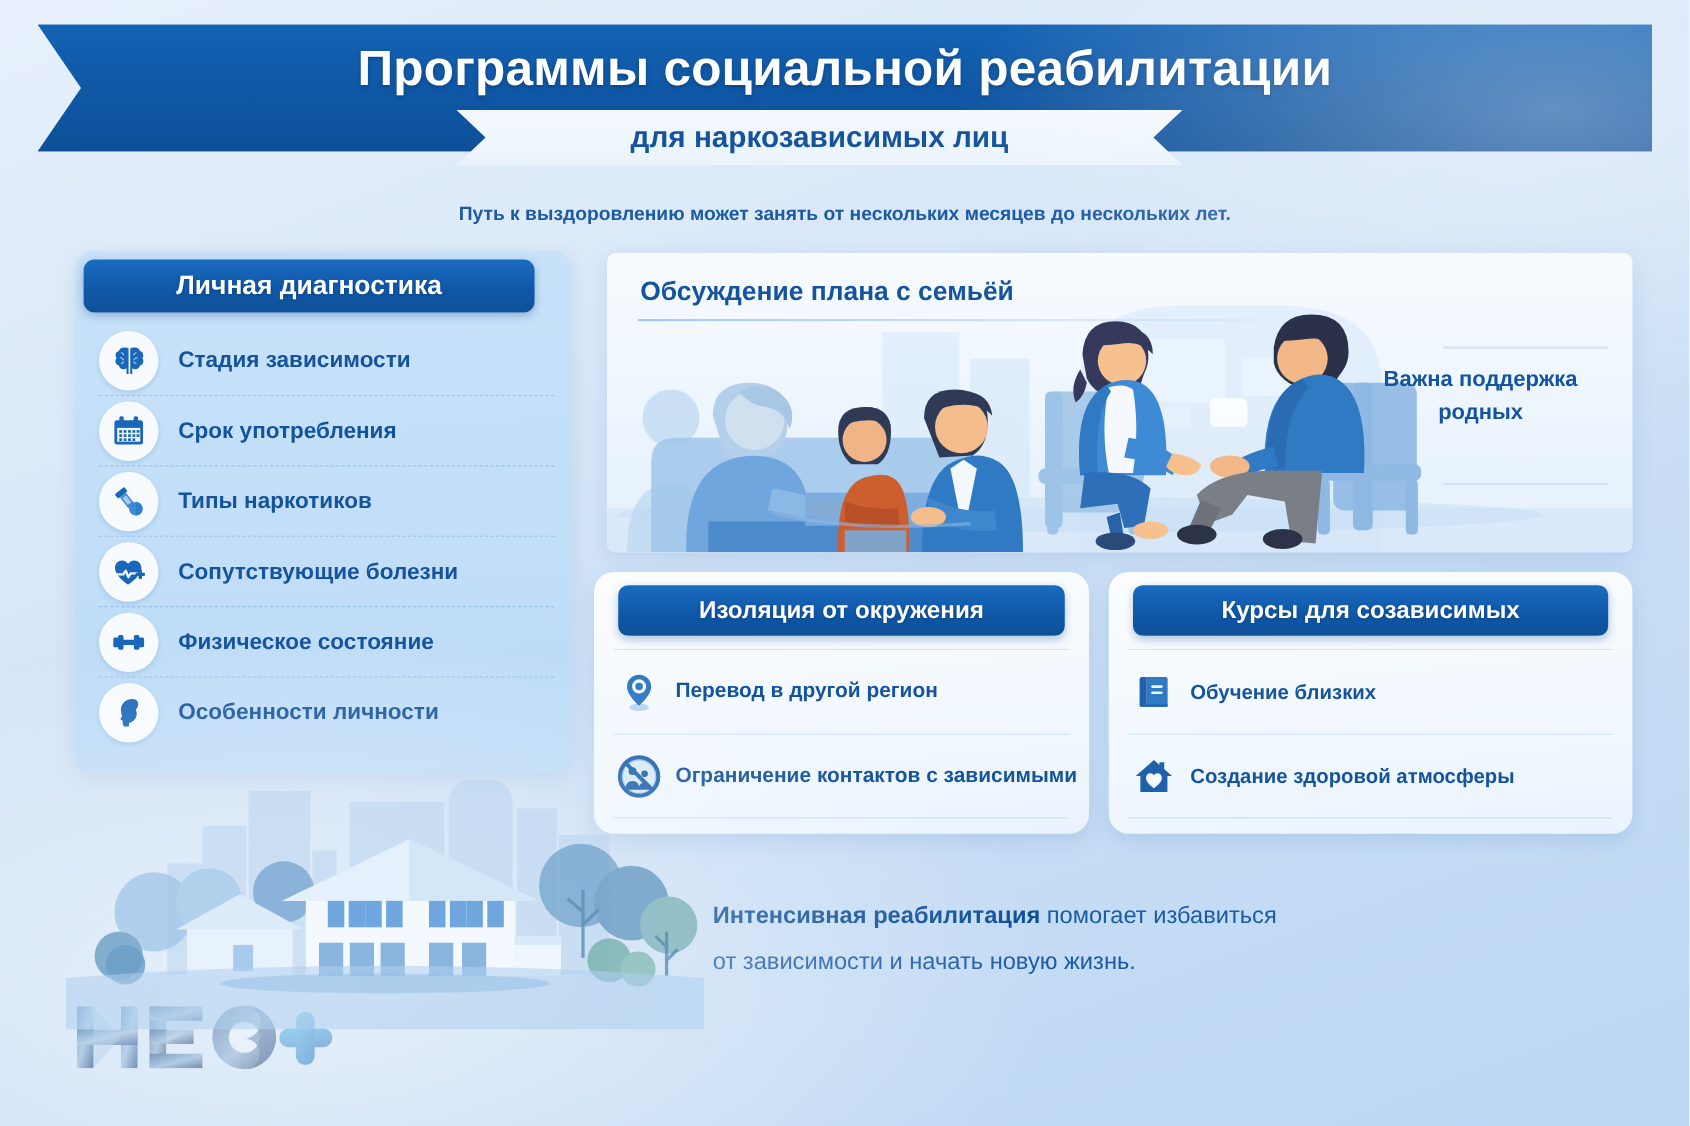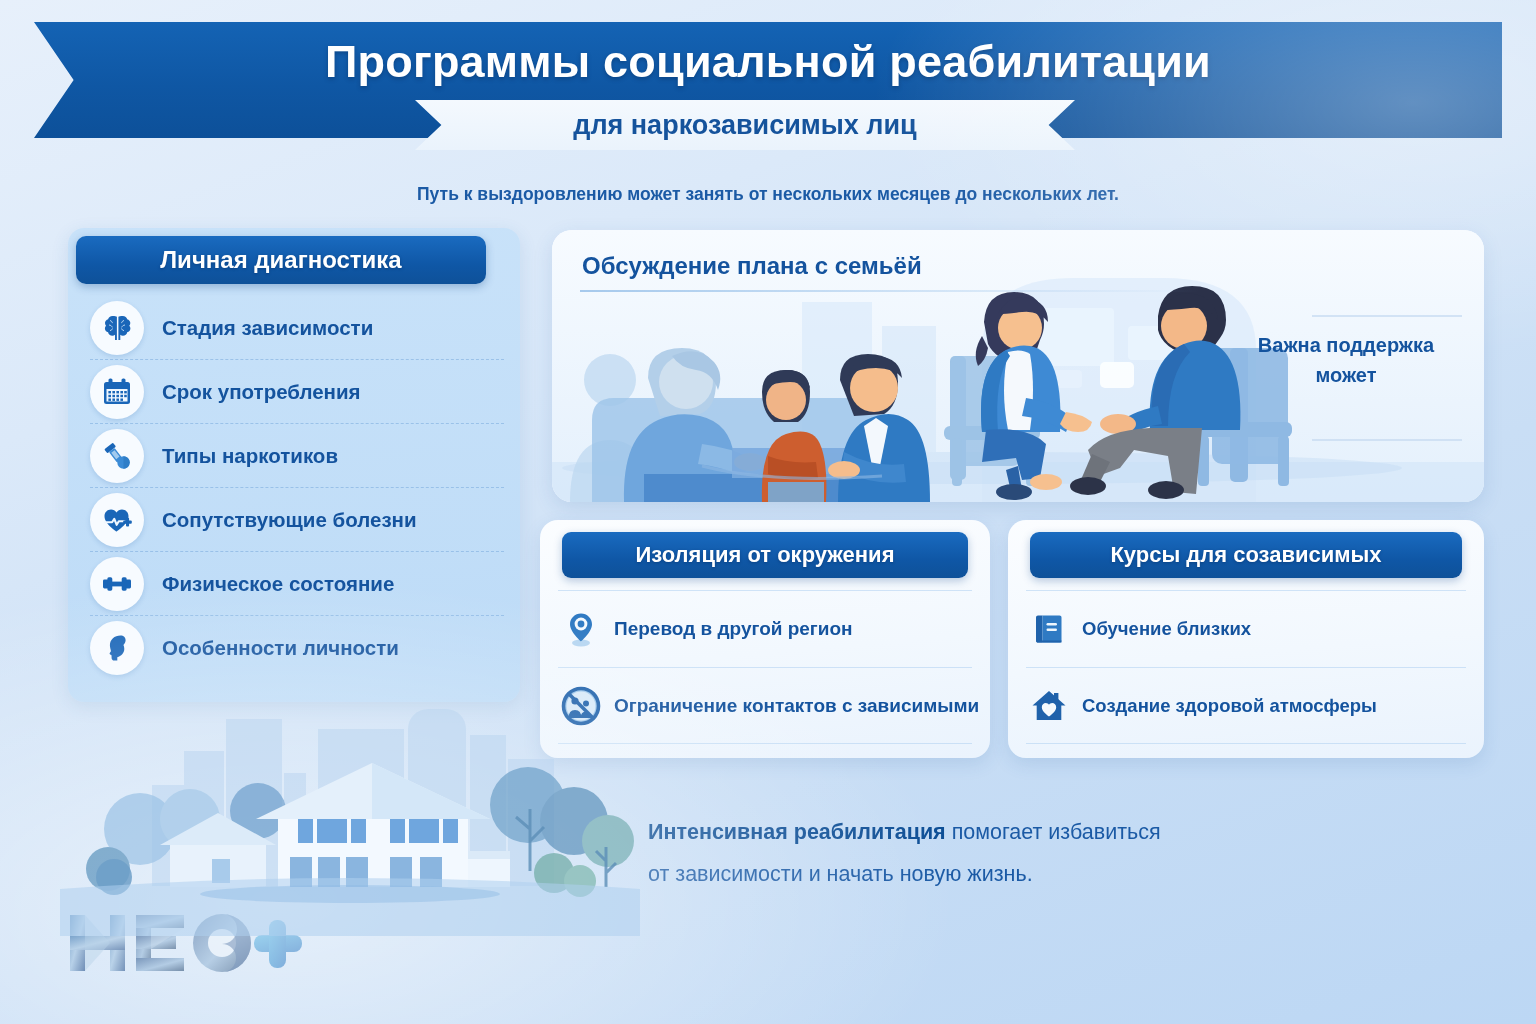--- a/index.html
+++ b/index.html
@@ -126,21 +126,21 @@
     color: #14539e;
     font-size: 20.5px;
     font-weight: bold;
   }
 
   
   .illus-card {
     position: absolute;
     left: 552px; top: 230px;
     width: 932px; height: 272px;
-    border-radius: 20px;
+    border-radius: 8px;
     background: linear-gradient(170deg, #fbfdff 0%, #f1f7fe 50%, #eaf3fd 100%);
     box-shadow: 0 6px 20px rgba(40,95,160,.13);
     overflow: hidden;
   }
   .illus-title {
     position: absolute;
     left: 30px; top: 22px;
     color: #14539e;
     font-size: 24px;
     font-weight: bold;
@@ -469,21 +469,21 @@
       </g>
 
       <g stroke="#c8dcf2" stroke-width="2" opacity=".75">
         <line x1="760" y1="86" x2="910" y2="86"></line>
         <line x1="760" y1="210" x2="910" y2="210"></line>
       </g>
     </svg>
 
     <div class="illus-rule"></div>
     <div class="illus-title">Обсуждение плана с семьёй</div>
-    <div class="illus-note">Важна поддержка может</div>
+    <div class="illus-note">Важна поддержка родных</div>
   </div>
 
   <div class="mini-card" id="card-isolation">
     <div class="mini-chip">
       <span class="mini-chip-text">Изоляция от окружения</span>
     </div>
     <div class="mini-list">
 
       <div class="mini-row">
         <span class="mini-icon">

